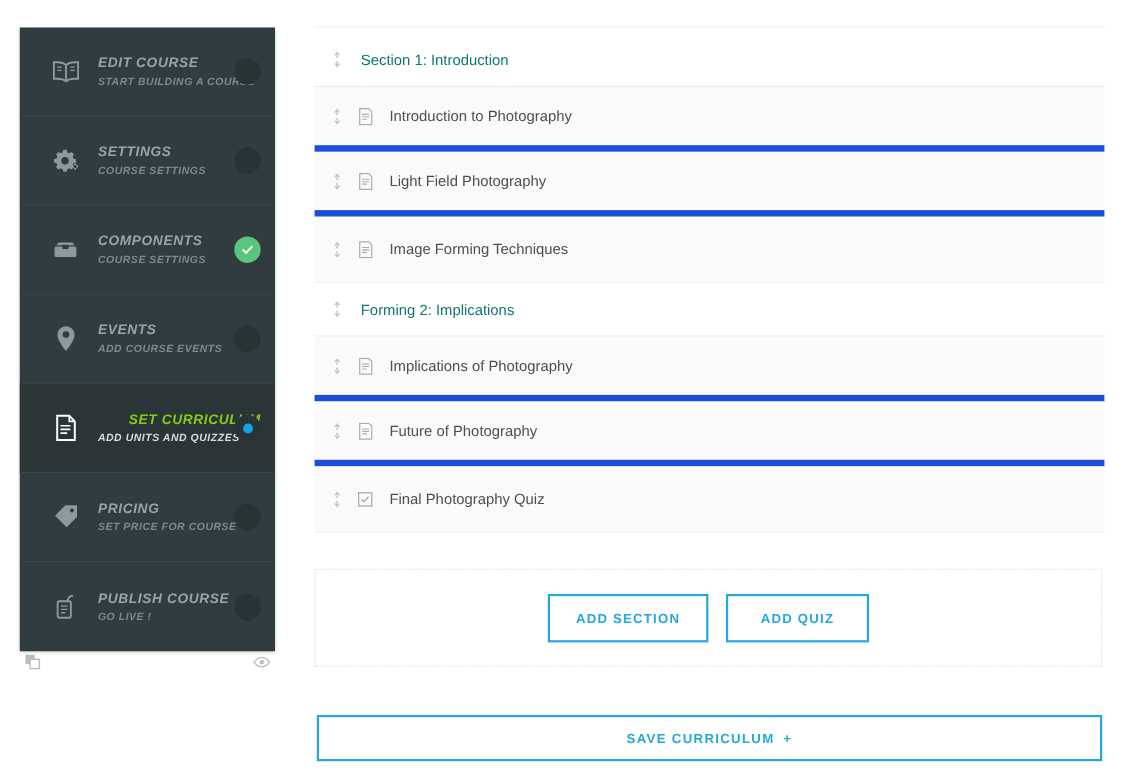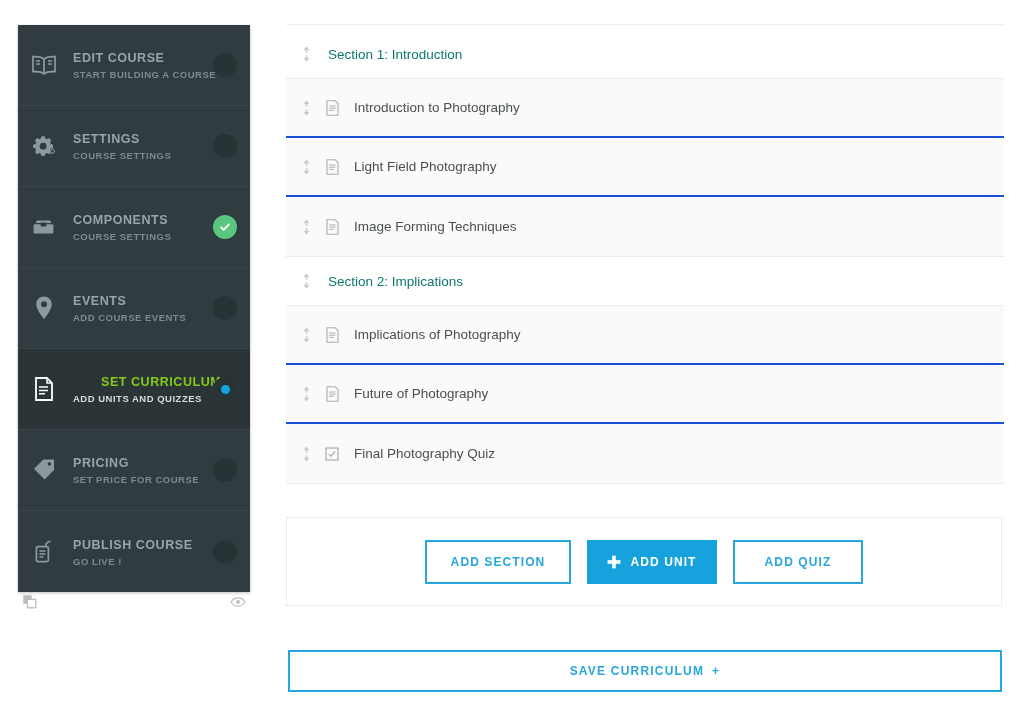--- a/index.html
+++ b/index.html
@@ -17,22 +17,23 @@
     width:232px;
     background:#303c40;
     box-shadow:0 1px 3px rgba(0,0,0,.25);
   }
   .nav-item{
     position:relative;
     height:81px;
     display:flex;align-items:center;
     box-sizing:border-box;
     border-bottom:1px solid #3a4549;
-    padding-left:9px;
+    padding-left:25px;
     cursor:pointer;
+    font-style:italic;
   }
   .nav-item:last-of-type{border-bottom:none;}
   .nav-item.active{background:#2b3538;}
   .nav-ico{
     width:34px;height:34px;
     flex:0 0 34px;
     display:flex;align-items:center;justify-content:center;
     color:#8e999d;
   }
   .nav-item.active .nav-ico{color:#ffffff;}
@@ -90,21 +91,21 @@
   .unit-group{
     border:1px solid #ececec;
     border-left:none;border-right:none;
     background:#fafafa;
   }
   .unit-row{
     height:59px;
     display:flex;align-items:center;
     padding-left:12px;
     box-sizing:border-box;
-    border-bottom:2px solid #1d4ed8;
+    border-bottom:6px solid #1d4ed8;
     background:#fafafa;
     cursor:pointer;
   }
   .unit-row:last-child{border-bottom:none;}
 
   .handle{
     width:16px;flex:0 0 16px;
     display:flex;flex-direction:column;align-items:center;justify-content:center;
     color:#c3c8ca;cursor:move;
     gap:3px;
@@ -364,21 +365,21 @@
 
     <div class="section-row">
       <span class="handle">
         <svg width="9" height="16" viewBox="0 0 9 16" fill="currentColor">
           <path d="M4.5 0.6 7.4 4.2H1.6z"></path>
             <path d="M3.7 4.6h1.6v2H3.7z"></path>
           <path d="M4.5 15.4 1.6 11.8h5.8z"></path>
             <path d="M3.7 9.4h1.6v2H3.7z"></path>
         </svg>
       </span>
-      <span class="section-label">Section 2: Implications</span>
+      <span class="section-label">Forming 2: Implications</span>
     </div>
 
     <div class="unit-group">
       <div class="unit-row">
         <span class="handle">
           <svg width="9" height="16" viewBox="0 0 9 16" fill="currentColor">
             <path d="M4.5 0.6 7.4 4.2H1.6z"></path>
               <path d="M3.7 4.6h1.6v2H3.7z"></path>
             <path d="M4.5 15.4 1.6 11.8h5.8z"></path>
               <path d="M3.7 9.4h1.6v2H3.7z"></path>
@@ -424,29 +425,20 @@
             <path d="M3.8 7.1l2 2 4.2-4.6" stroke-width="1.3"></path>
           </svg>
         </span>
         <span class="unit-label">Final Photography Quiz</span>
       </div>
     </div>
   </div>
 
   <div id="add-panel">
     <div class="btn btn-outline" id="btn-add-section">Add Section</div>
-    <div class="btn btn-filled" id="btn-add-unit">
-      <span class="plus-ico">
-        <svg width="14" height="14" viewBox="0 0 14 14" fill="currentColor">
-          <rect x="5.2" y="0.6" width="3.6" height="12.8"></rect>
-          <rect x="0.6" y="5.2" width="12.8" height="3.6"></rect>
-        </svg>
-      </span>
-      <span>Add Unit</span>
-    </div>
     <div class="btn btn-outline" id="btn-add-quiz">Add Quiz</div>
   </div>
 
   <div id="btn-save">
     <span>Save Curriculum</span>
     <span>+</span>
   </div>
 </div>
 
 </body></html>

